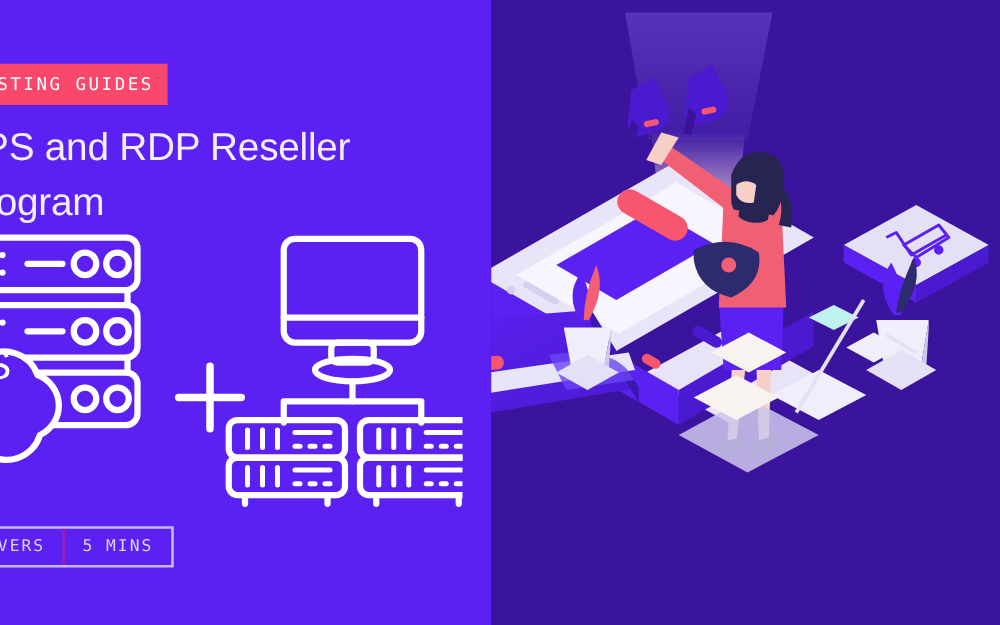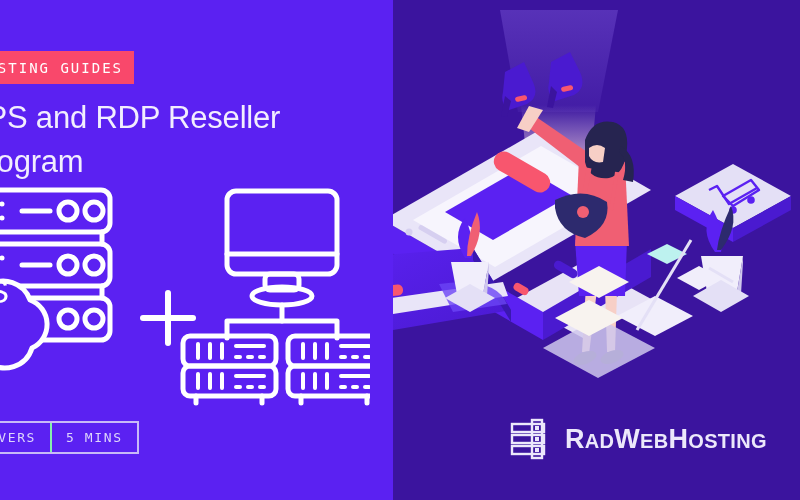--- a/index.html
+++ b/index.html
@@ -45,21 +45,21 @@
     position:absolute; left:-46px; top:421px; height:33px;
     display:flex; border:2px solid #c8b9f7;
   }
   .meta-chip {
     display:flex; align-items:center; justify-content:center;
     padding:0 14px; height:100%;
     font-family:"DejaVu Sans Mono", monospace;
     font-size:13px; letter-spacing:1.6px; color:#ddd5fb;
     white-space:nowrap;
   }
-  .meta-chip + .meta-chip { border-left:2px solid #86efac; }
+  .meta-chip + .meta-chip { border-left:2px solid #a21caf; }
 
   
   .illus-left { position:absolute; left:-60px; top:178px; width:430px; height:230px; }
   .illus-left svg { width:100%; height:100%; display:block; }
 
   
   .illus-right { position:absolute; left:393px; top:0px; width:407px; height:420px; }
   .illus-right svg { width:100%; height:100%; display:block; }
 
   
@@ -348,30 +348,14 @@
         <polygon points="254,254 274,244 294,254 274,264" fill="#bdf2ef"></polygon>
         <polygon points="284,278 306,266 328,278 306,290" fill="#f1eefb"></polygon>
         <polygon points="162,318 196,300 230,318 196,336" fill="#f8f3ef"></polygon>
       </g>
 
       <line x1="298" y1="240" x2="244" y2="330" stroke="#e4e0f6" stroke-width="3"></line>
       <line x1="316" y1="268" x2="340" y2="282" stroke="#e4e0f6" stroke-width="3"></line>
     </svg>
   </div>
 
-  <div class="brand">
-    <svg class="brand-mark" viewBox="0 0 44 42">
-      <g fill="none" stroke="#ece8fb" stroke-width="2.4">
-        <rect x="2" y="6" width="32" height="8"></rect>
-        <rect x="2" y="17" width="32" height="8"></rect>
-        <rect x="2" y="28" width="32" height="8"></rect>
-        <rect x="22" y="2" width="10" height="38"></rect>
-      </g>
-      <g fill="#ece8fb">
-        <rect x="25" y="8" width="4" height="4"></rect>
-        <rect x="25" y="19" width="4" height="4"></rect>
-        <rect x="25" y="30" width="4" height="4"></rect>
-      </g>
-    </svg>
-    <div class="brand-text"><span>R</span><span class="sm">AD</span><span>W</span><span class="sm">EB</span><span>H</span><span class="sm">OSTING</span></div>
-  </div>
 
 </div>
 
 </body></html>

